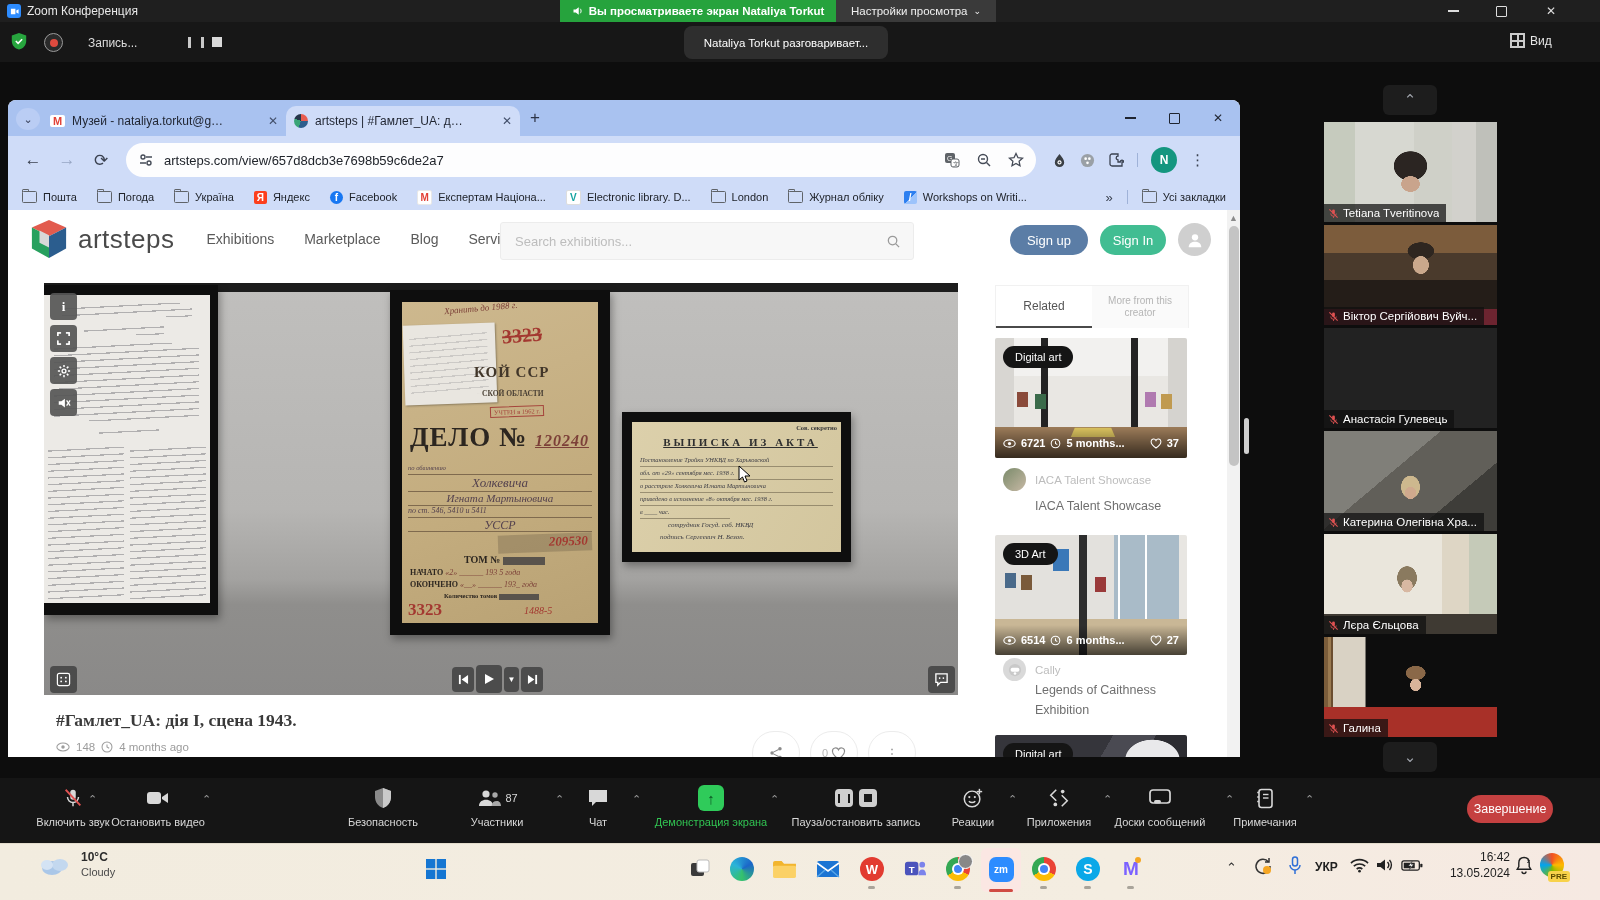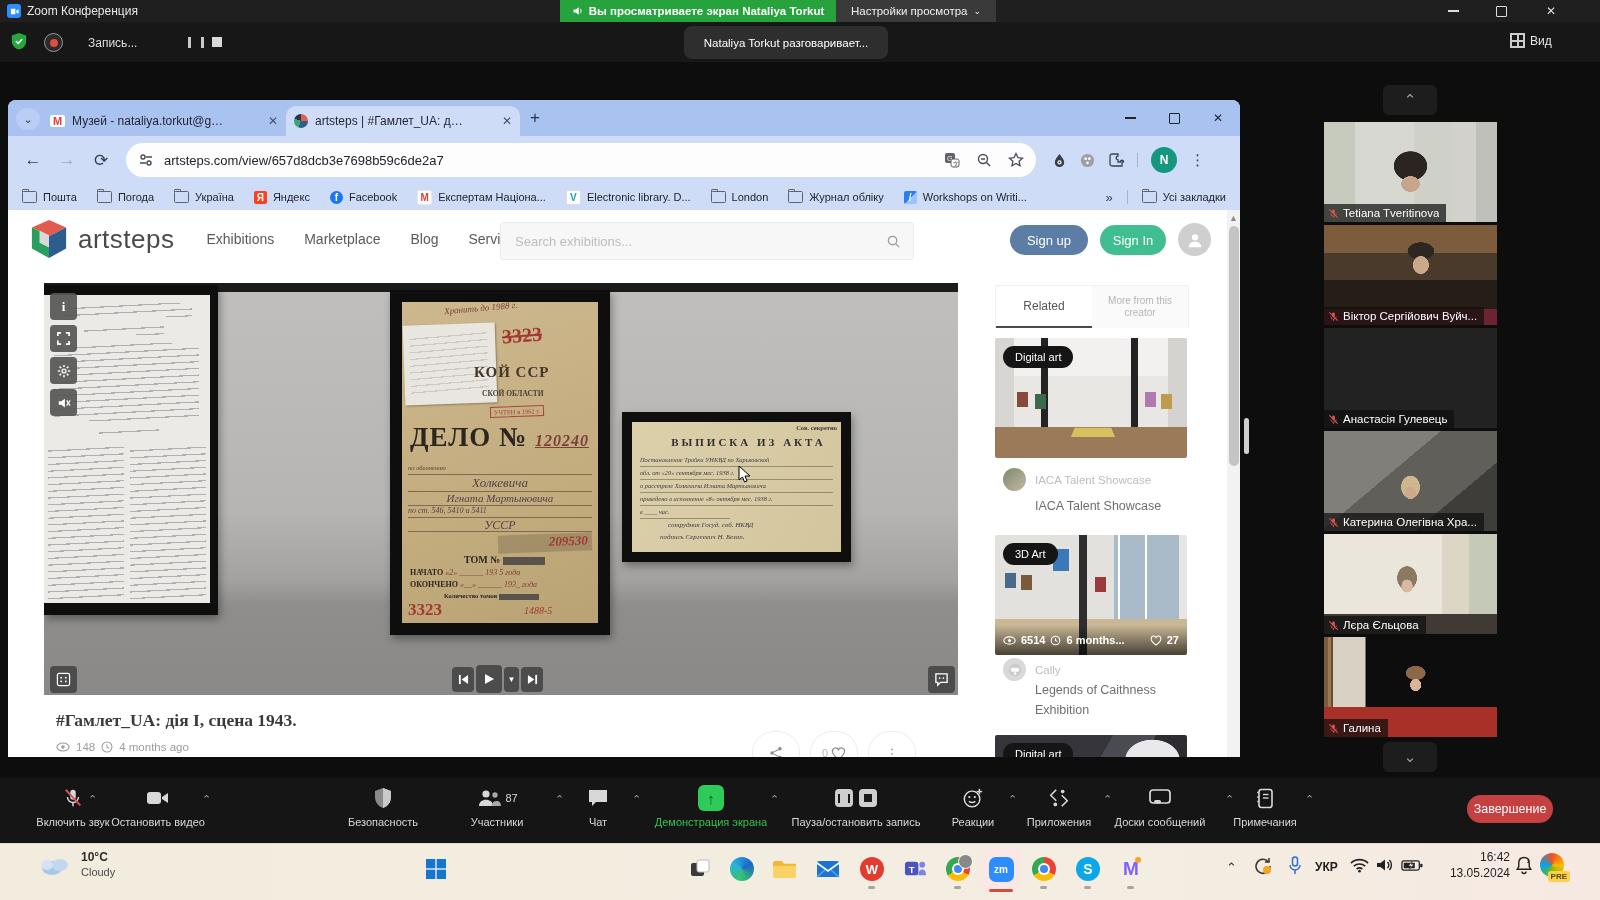--- a/index.html
+++ b/index.html
@@ -423,21 +423,21 @@
             <div class="abs" style="left:8px;top:278px;font-size:8px;font-weight:bold;color:#2c2620;"><span>ОКОНЧЕНО</span> <span class="hand" style="font-weight:normal;">«__» ______ 193_ года</span></div>
             <div class="abs" style="left:42px;top:290px;font-size:6.5px;font-weight:bold;color:#2c2620;"><span>Количество томов</span> <span style="display:inline-block;width:40px;height:6px;background:#59534c;vertical-align:middle;"></span></div>
             <div class="abs" style="left:6px;top:298px;font-size:17px;font-weight:bold;color:#a33830;font-family:'Liberation Serif',serif;">3323</div>
             <div class="abs hand" style="left:122px;top:303px;font-size:10px;color:#a33830;">1488-5</div>
           </div>
         </div>
 
         <div class="frame doc-ext-frame">
           <div class="doc-ext">
             <div class="abs" style="right:4px;top:2px;font-size:6.5px;font-weight:bold;color:#3a3a3a;">Сов. секретно</div>
-            <div class="abs" style="left:12px;top:14px;width:100%;text-align:center;font-size:11px;font-weight:bold;letter-spacing:3px;color:#2f2f2f;">ВЫПИСКА ИЗ АКТА</div>
+            <div class="abs" style="left:4px;top:14px;width:100%;text-align:center;font-size:11px;font-weight:bold;letter-spacing:3px;color:#2f2f2f;text-decoration:underline;">ВЫПИСКА ИЗ АКТА</div>
             <div class="ext-line" style="top:32px;">Постановление Тройки УНКВД по Харьковской</div>
             <div class="ext-line" style="top:45px;">обл. от «29» сентября мес. 1938 г.</div>
             <div class="ext-line" style="top:58px;">о расстреле Холкевича Игната Мартыновича</div>
             <div class="ext-line" style="top:71px;">приведено в исполнение «8» октября мес. 1938 г.</div>
             <div class="ext-line" style="top:84px;width:90px;">в ____ час.</div>
             <div class="ext-line" style="top:97px;left:36px;border-bottom:none;font-size:7px;">сотрудник Госуд. соб. НКВД</div>
             <div class="ext-line" style="top:109px;left:28px;border-bottom:none;font-size:7px;">подпись  Сергеевич Н. Безоп.</div>
           </div>
         </div>
 
@@ -516,20 +516,36 @@
         <div class="rel-tab off">More from this creator</div>
       </div>
 
       <div class="thumb thumb1" style="top:128px;">
         <div class="art-sq" style="left:22px;top:54px;background:#8a4a3a;"></div>
         <div class="art-sq" style="left:40px;top:56px;background:#3a6a4a;"></div>
         <div class="art-sq" style="left:150px;top:54px;background:#b07ab0;"></div>
         <div class="art-sq" style="left:166px;top:56px;background:#c09a50;"></div>
         <div class="mat"></div>
         <div class="badge">Digital art</div>
+        <div class="t-stats">
+          <svg width="13" height="9" viewBox="0 0 16 10">
+              <ellipse cx="8" cy="5" rx="7" ry="4.5" fill="none" stroke="#fff" stroke-width="1.4"></ellipse>
+              <circle cx="8" cy="5" r="2" fill="#fff"></circle>
+            </svg>
+          <span>6721</span>
+          <svg width="11" height="11" viewBox="0 0 14 14">
+              <circle cx="7" cy="7" r="5.5" fill="none" stroke="#fff" stroke-width="1.3"></circle>
+              <path d="M7 4v3l2.3 1.4" fill="none" stroke="#fff" stroke-width="1.3"></path>
+            </svg>
+          <span class="ell" style="max-width:62px;">5 months...</span>
+          <svg width="12" height="11" viewBox="0 0 16 14" style="margin-left:auto;">
+              <path d="M8 13S1.5 8.5 1.5 4.5A3.4 3.4 0 0 1 8 3a3.4 3.4 0 0 1 6.5 1.5C14.5 8.5 8 13 8 13z" fill="none" stroke="#fff" stroke-width="1.4"></path>
+            </svg>
+          <span>37</span>
+        </div>
       </div>
       <div class="creator" style="top:258px;">
           <span class="c-av"></span>
           <span>IACA Talent Showcase</span>
         </div>
       <div class="c-title" style="top:286px;">IACA Talent Showcase</div>
 
       <div class="thumb thumb2" style="top:325px;">
         <div class="art-sq" style="left:10px;top:38px;background:#4a6a8a;"></div>
         <div class="art-sq" style="left:26px;top:40px;background:#7a5a3a;"></div>

